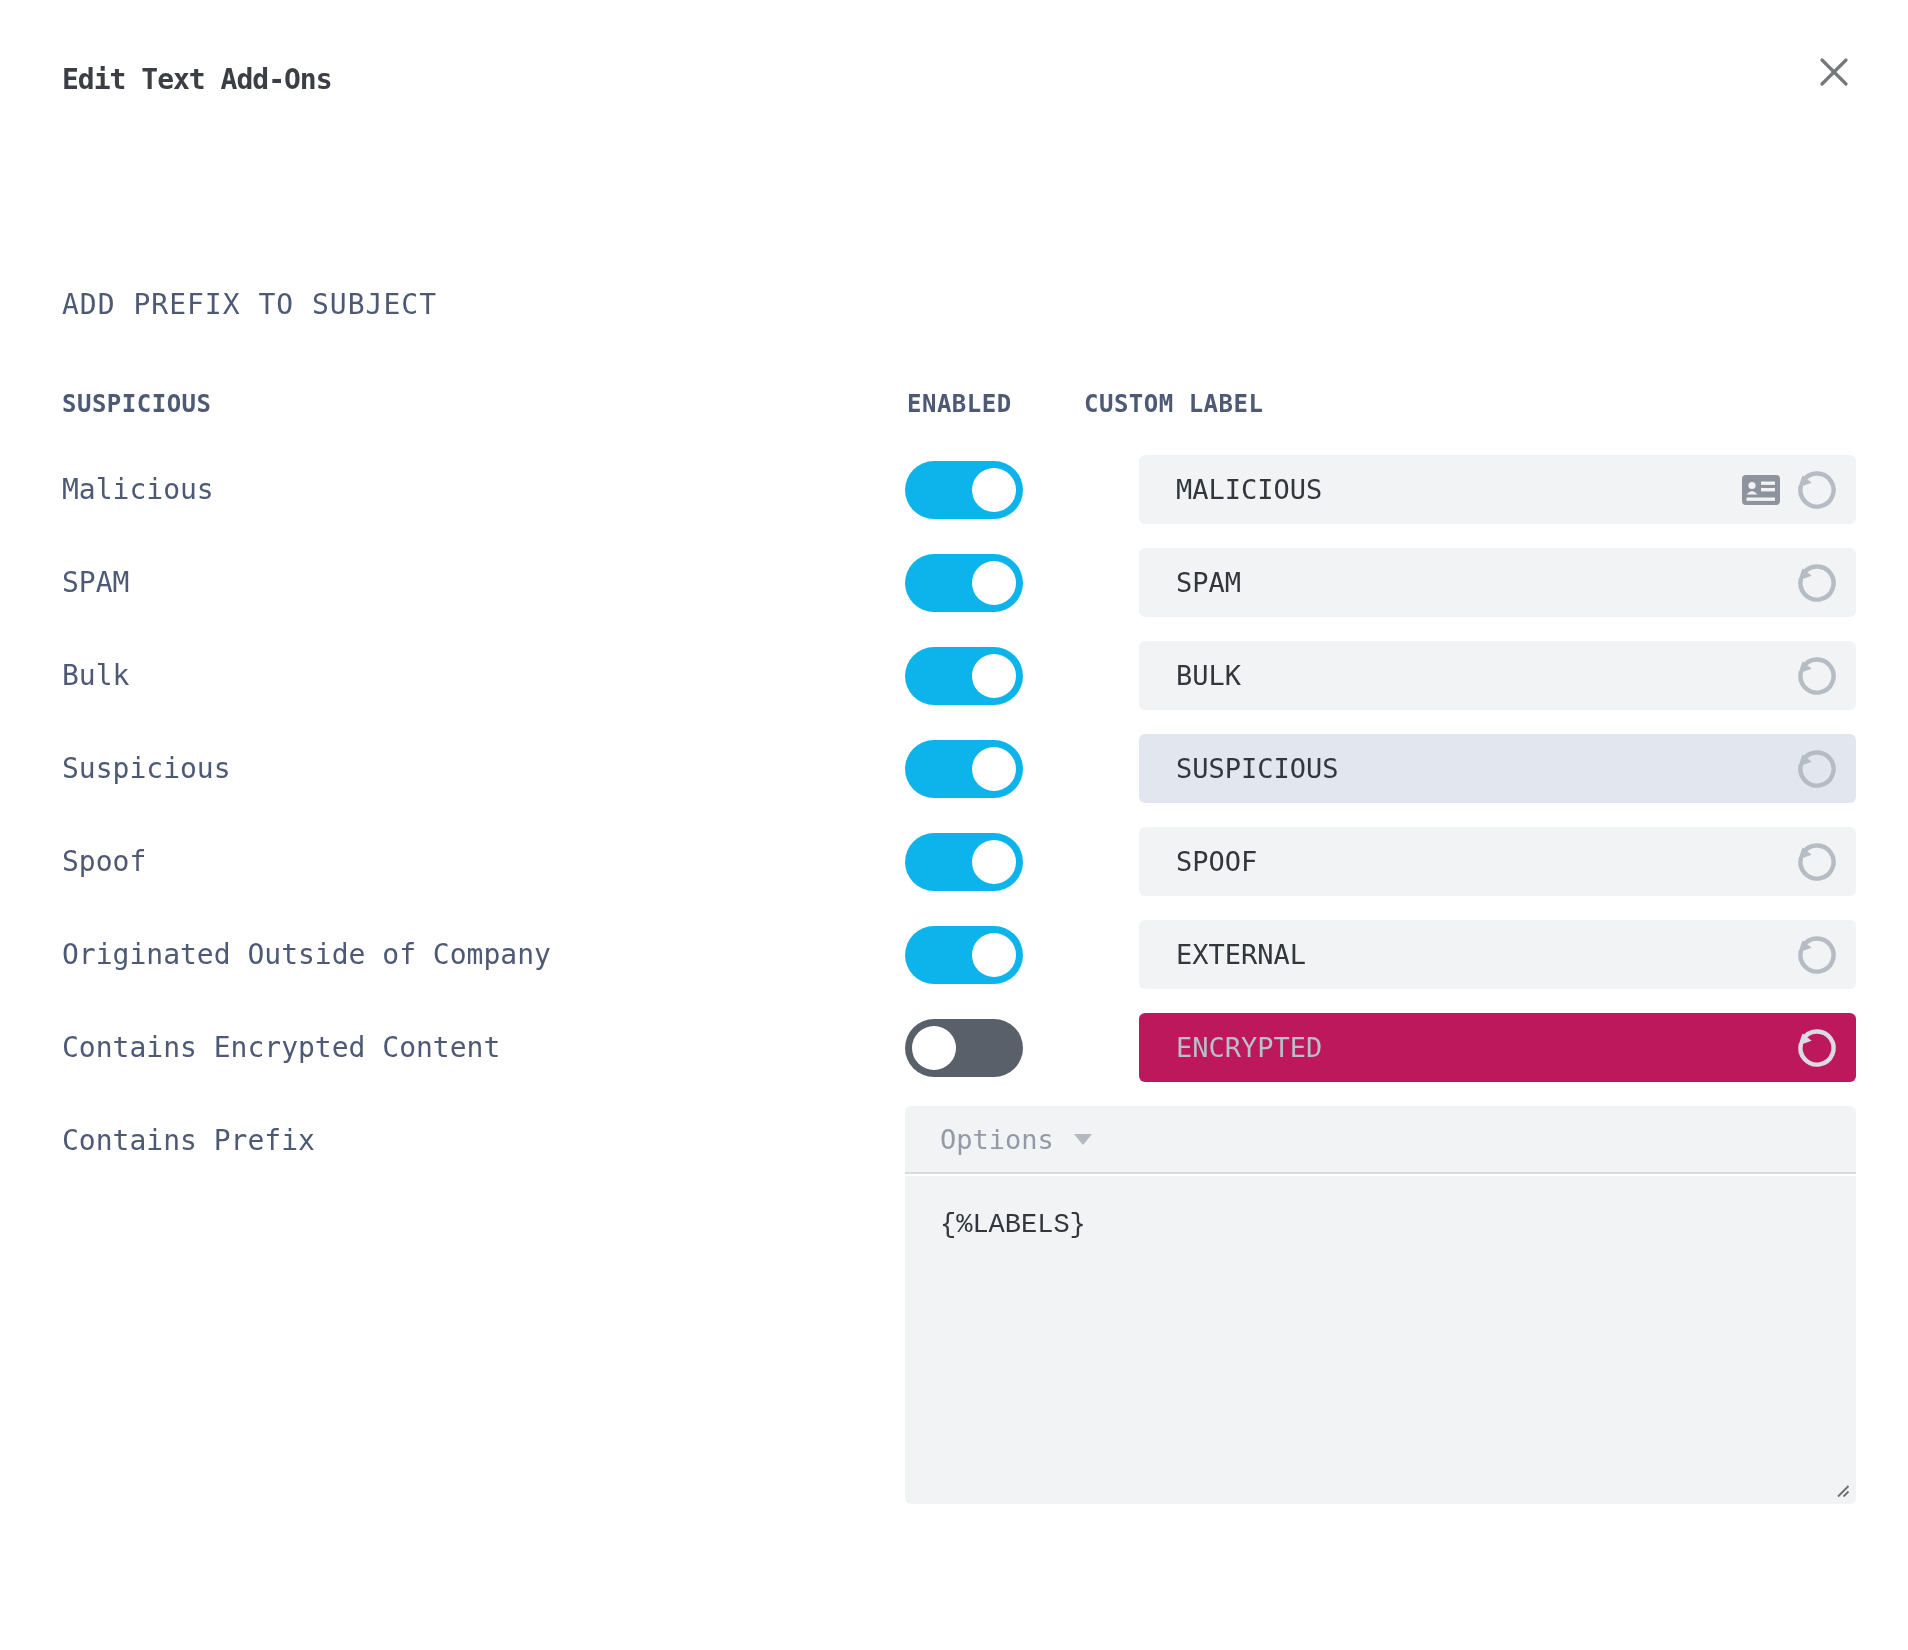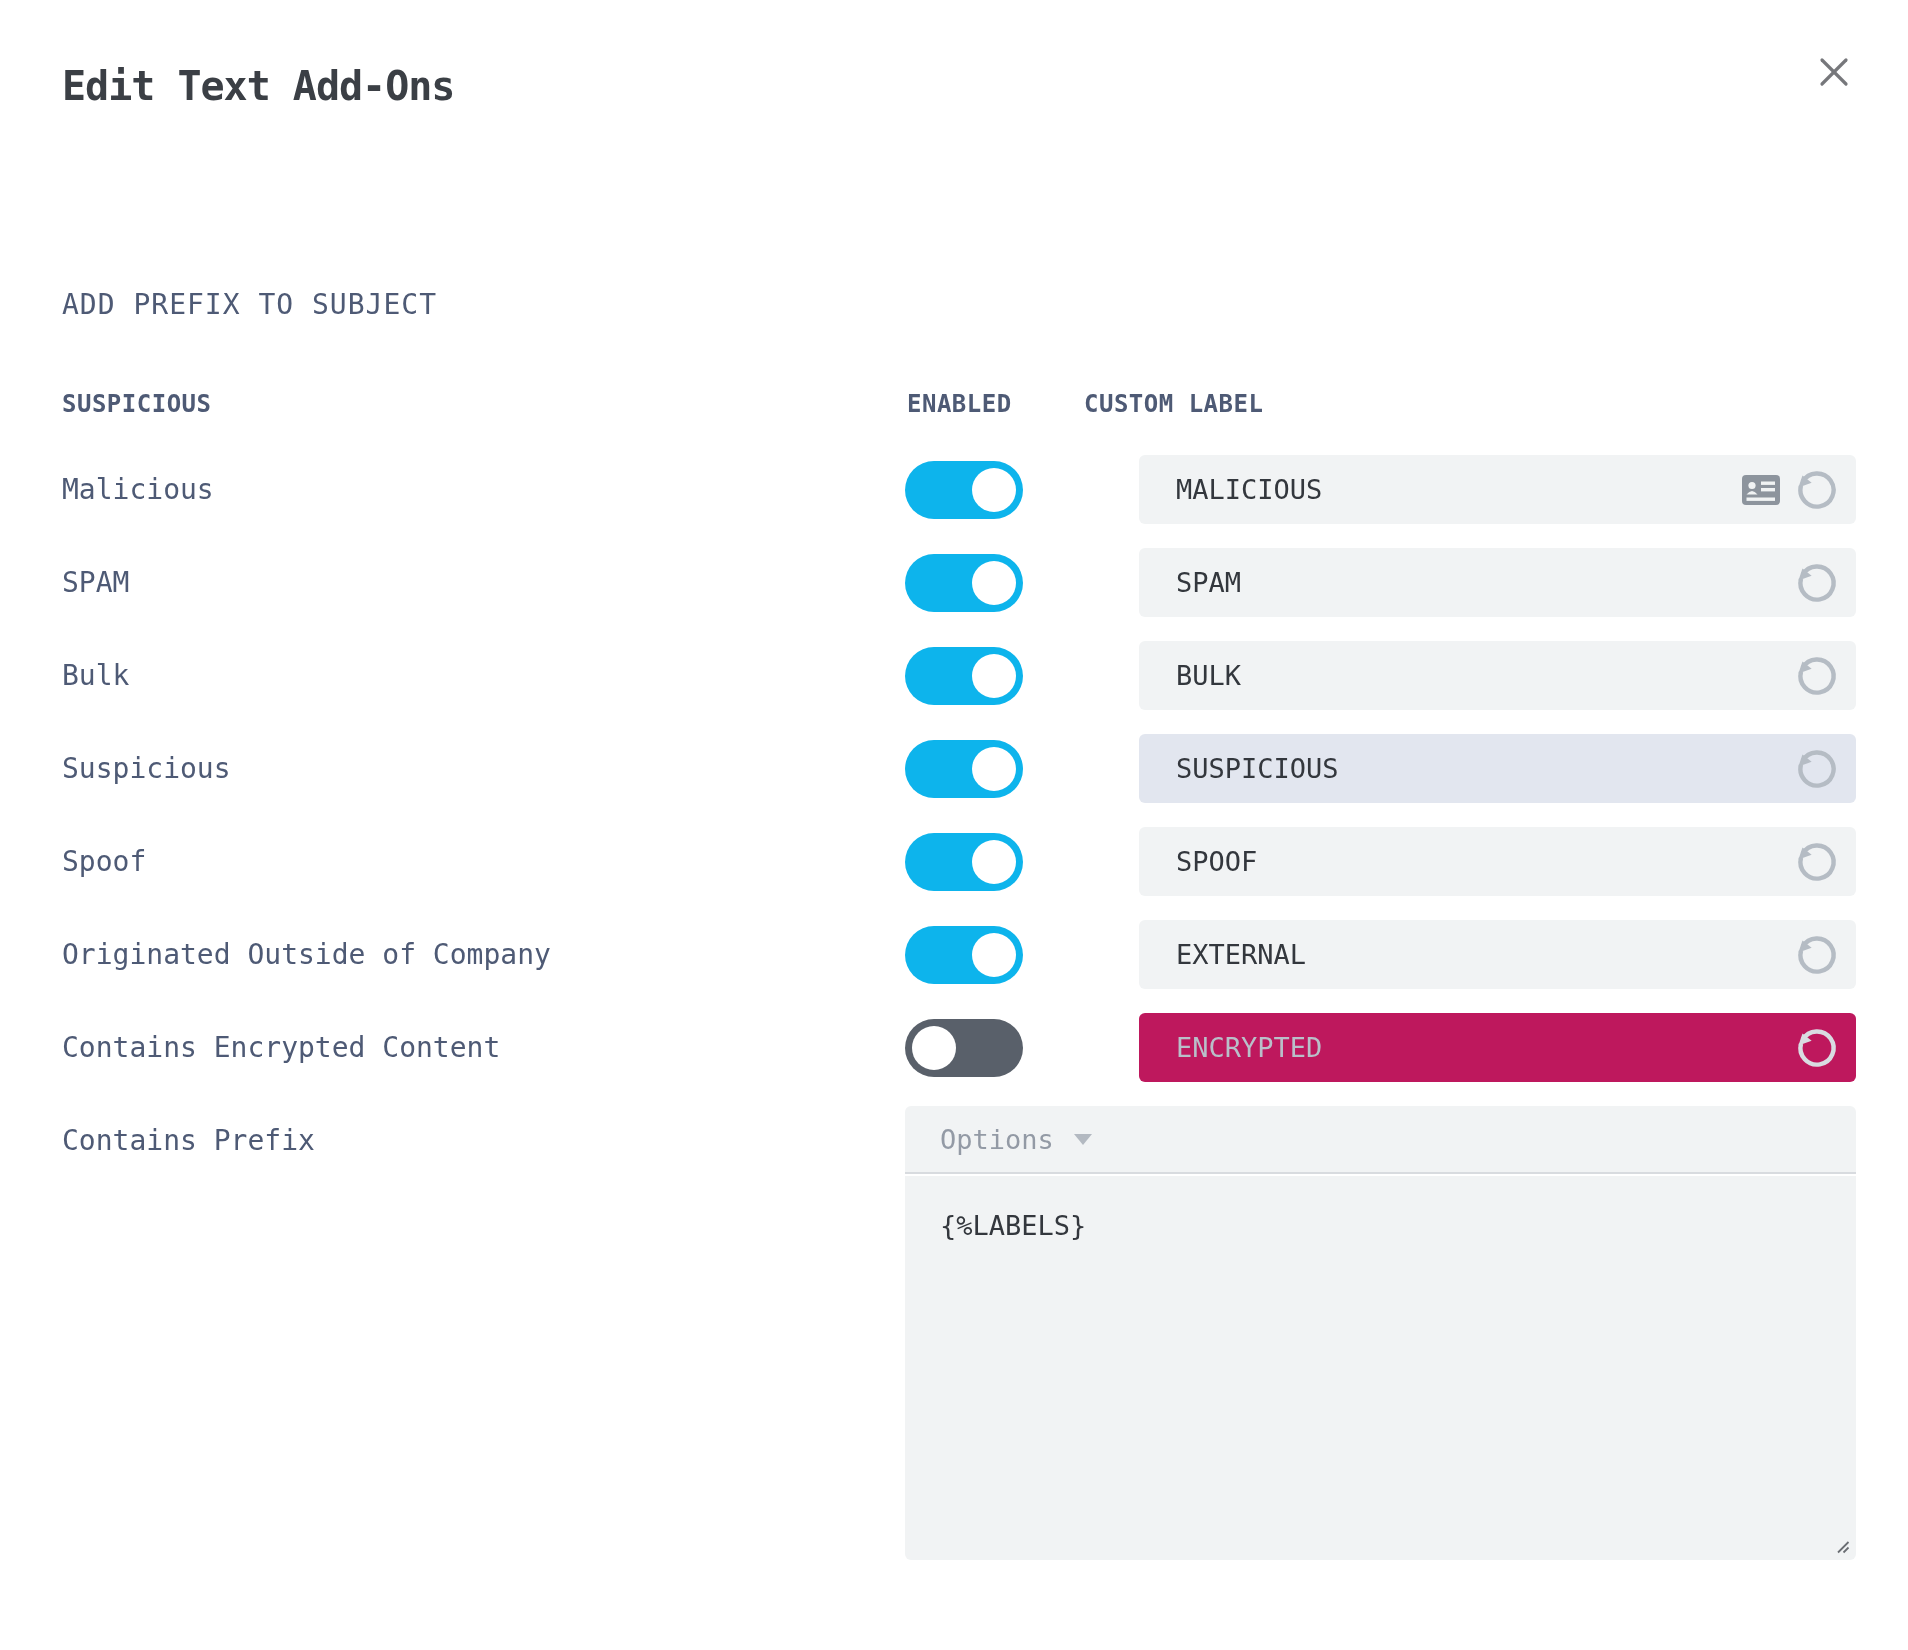--- a/index.html
+++ b/index.html
@@ -17,21 +17,21 @@
   .dialog {
     position: absolute;
     inset: 0;
     background: #fff;
   }
   .dialog-title {
     position: absolute;
     left: 62px;
     top: 63px;
     margin: 0;
-    font-size: 40px;
+    font-size: 28px;
     font-weight: bold;
     letter-spacing: -1px;
     color: var(--title-text, #3b3f45);
     white-space: nowrap;
   }
   .close-btn {
     position: absolute;
     left: 1810px;
     top: 48px;
     width: 48px;
@@ -185,21 +185,21 @@
     color: #939aa5;
     margin-right: 20px;
   }
   .dropdown-arrow {
     width: 0;
     height: 0;
     border-left: 9px solid transparent;
     border-right: 9px solid transparent;
     border-top: 11px solid #b3b9c1;
   }
-  .textarea-wrap { position: relative; height: 384px; }
+  .textarea-wrap { position: relative; height: 328px; font-family: Liberation Mono, monospace; }
   .prefix-textarea {
     width: 100%;
     height: 100%;
     box-sizing: border-box;
     border: none;
     outline: none;
     resize: none;
     background: var(--field-bg, #f1f3f4);
     border-radius: 0 0 6px 6px;
     padding: 34px 35px;

